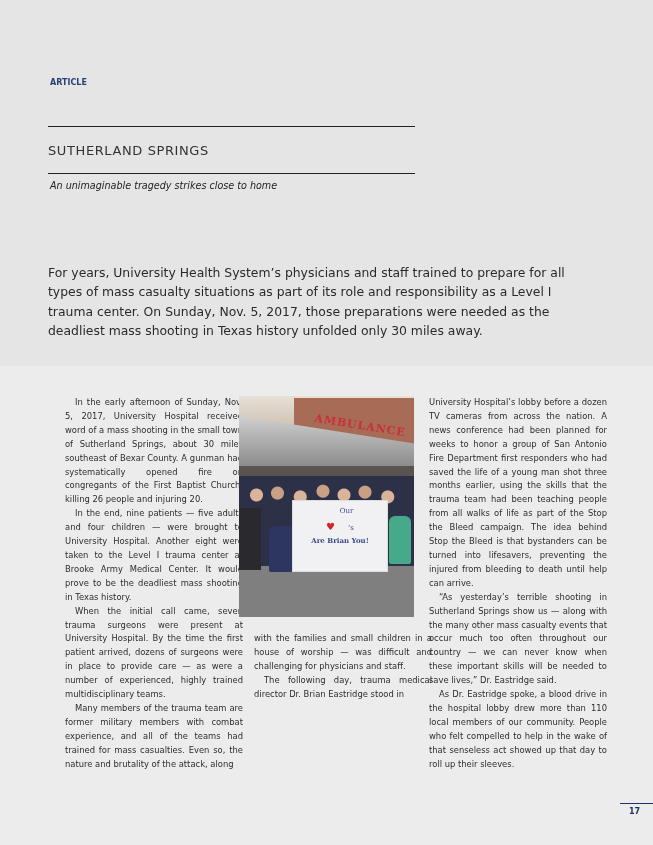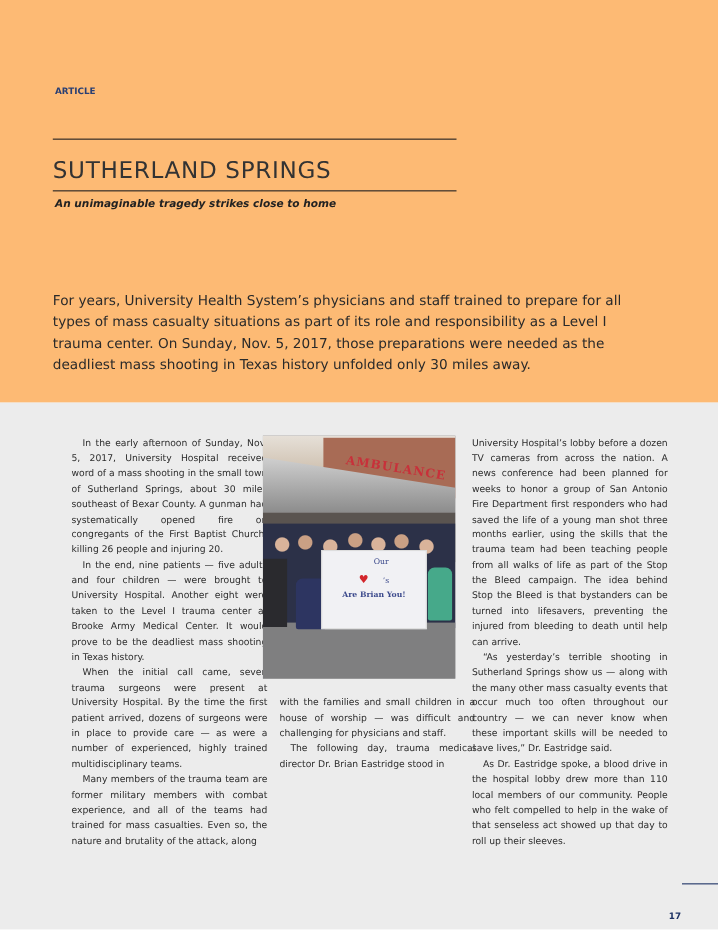--- a/index.html
+++ b/index.html
@@ -1,25 +1,25 @@
 <!DOCTYPE html>
 <html><head>
 <meta charset="utf-8">
 <style>
   * { margin: 0; padding: 0; box-sizing: border-box; }
   html, body { width: 653px; height: 845px; background: #ffffff; overflow: hidden; }
   body { font-family: "DejaVu Sans", "Liberation Sans", sans-serif; color: #222; position: relative; }
 
-  .top { position: absolute; left: 0; top: 0; width: 653px; height: 366px; background: #fdba74; }
+  .top { position: absolute; left: 0; top: 0; width: 653px; height: 366px; background: #e5e5e5; }
   .kicker { position: absolute; left: 50px; top: 78px; font-size: 8px; font-weight: bold; color: #2a3f73; letter-spacing: 0; }
   .rule { position: absolute; left: 48px; width: 367px; height: 1px; background: #222; }
   .rule.r1 { top: 126px; }
   .rule.r2 { top: 173px; }
-  .title { position: absolute; left: 48px; top: 143px; font-size: 21px; font-weight: normal; color: #333; letter-spacing: 0.6px; font-family: "DejaVu Sans", sans-serif; }
-  .subtitle { position: absolute; left: 50px; top: 180px; font-size: 9.6px; font-style: italic; font-weight: bold; color: #222; }
+  .title { position: absolute; left: 48px; top: 143px; font-size: 13px; font-weight: normal; color: #333; letter-spacing: 0.6px; font-family: "DejaVu Sans", sans-serif; }
+  .subtitle { position: absolute; left: 50px; top: 180px; font-size: 9.6px; font-style: italic; font-weight: normal; color: #222; }
   .lead { position: absolute; left: 48px; top: 263px; width: 520px; font-size: 12.4px; line-height: 19.3px; color: #2a2a2a; }
 
   .bottom { position: absolute; left: 0; top: 366px; width: 653px; height: 479px; background: #ececec; }
   .col { position: absolute; top: 396px; width: 178px; font-size: 8.4px; line-height: 13.9px; color: #2c2c2c; text-align: justify; margin-left: 16px; }
   .col p { text-indent: 10px; }
   .col1 { left: 49px; }
   .col2 { left: 238px; top: 632px; }
   .col3 { left: 413px; }
 
   .photo { position: absolute; left: 239px; top: 396px; width: 175px; height: 221px; overflow: hidden; background: #9a9a9a; }
@@ -41,21 +41,21 @@
   .photo .floor { position: absolute; left: 0; top: 170px; width: 100%; height: 51px; background: #7f7f80; }
   .photo .banner { position: absolute; left: 53px; top: 104px; width: 96px; height: 72px; background: #f1f1f4; border: 1px solid #ddd; text-align: center; }
   .photo .banner .l1 { font-family: "DejaVu Serif", serif; font-size: 7px; color: #3c4a8c; margin-top: 6px; padding-left: 13px; }
   .photo .banner .heart { font-size: 10px; color: #d3262c; line-height: 11px; }
   .photo .banner .l3 { font-family: "DejaVu Serif", serif; font-size: 7px; font-weight: bold; color: #3c4a8c; margin-top: 2px; }
   .photo .kneel { position: absolute; left: 30px; top: 130px; width: 28px; height: 46px; background: #2d3561; border-radius: 6px 6px 2px 2px; }
   .photo .scrubs { position: absolute; left: 150px; top: 120px; width: 22px; height: 48px; background: #46a98a; border-radius: 6px 6px 2px 2px; }
   .photo .left-man { position: absolute; left: 0; top: 112px; width: 22px; height: 62px; background: #2a2a2e; }
 
   .page-rule { position: absolute; left: 620px; top: 803px; width: 33px; height: 1px; background: #1f3466; }
-  .page-num { position: absolute; left: 608px; top: 807px; font-size: 8px; font-weight: bold; color: #1f3466; margin-top: 21px; }
+  .page-num { position: absolute; left: 629px; top: 807px; font-size: 8px; font-weight: bold; color: #1f3466; }
 </style>
 </head>
 <body>
 
 <div class="top">
   <div class="kicker">ARTICLE</div>
   <div class="rule r1"></div>
   <h1 class="title">SUTHERLAND SPRINGS</h1>
   <div class="rule r2"></div>
   <div class="subtitle">An unimaginable tragedy strikes close to home</div>

